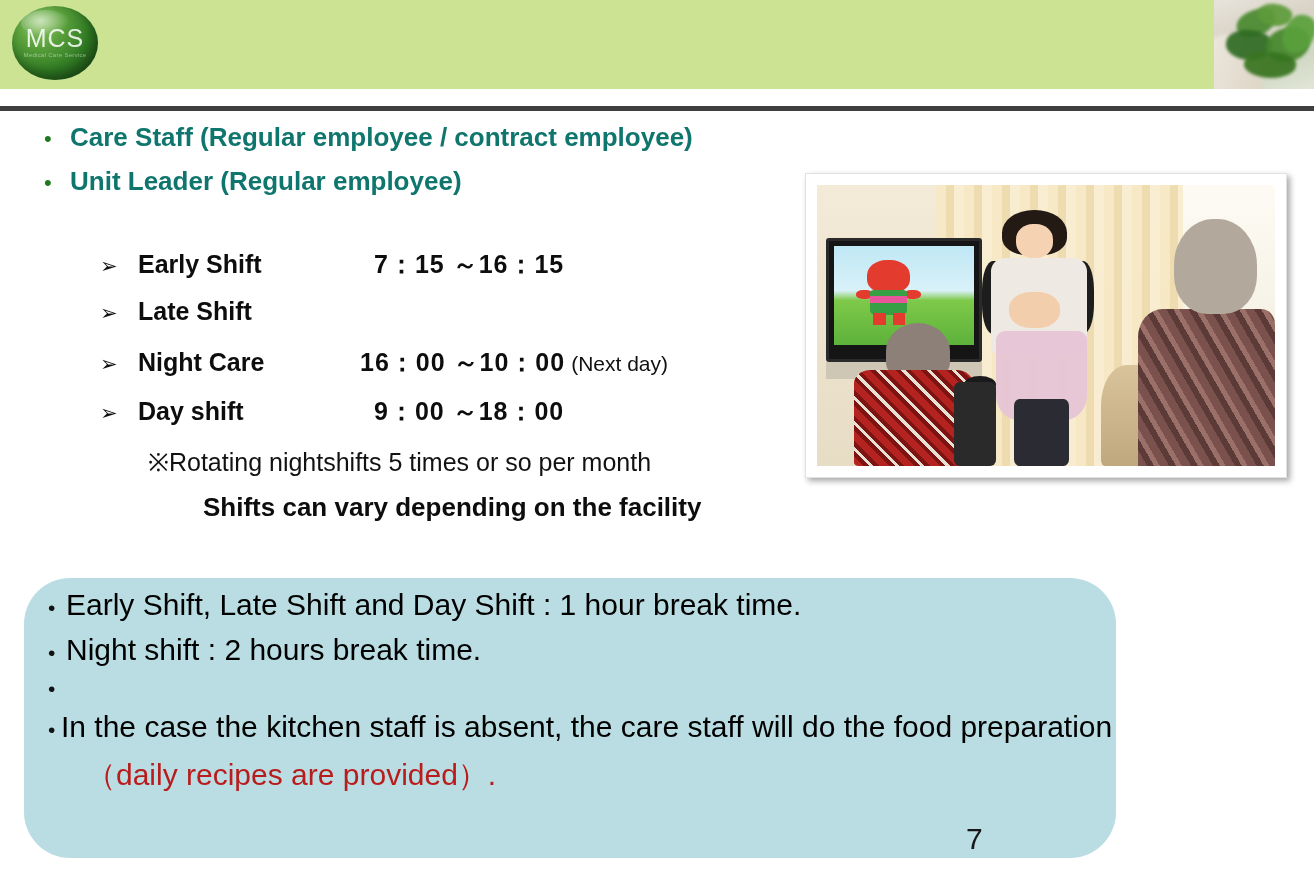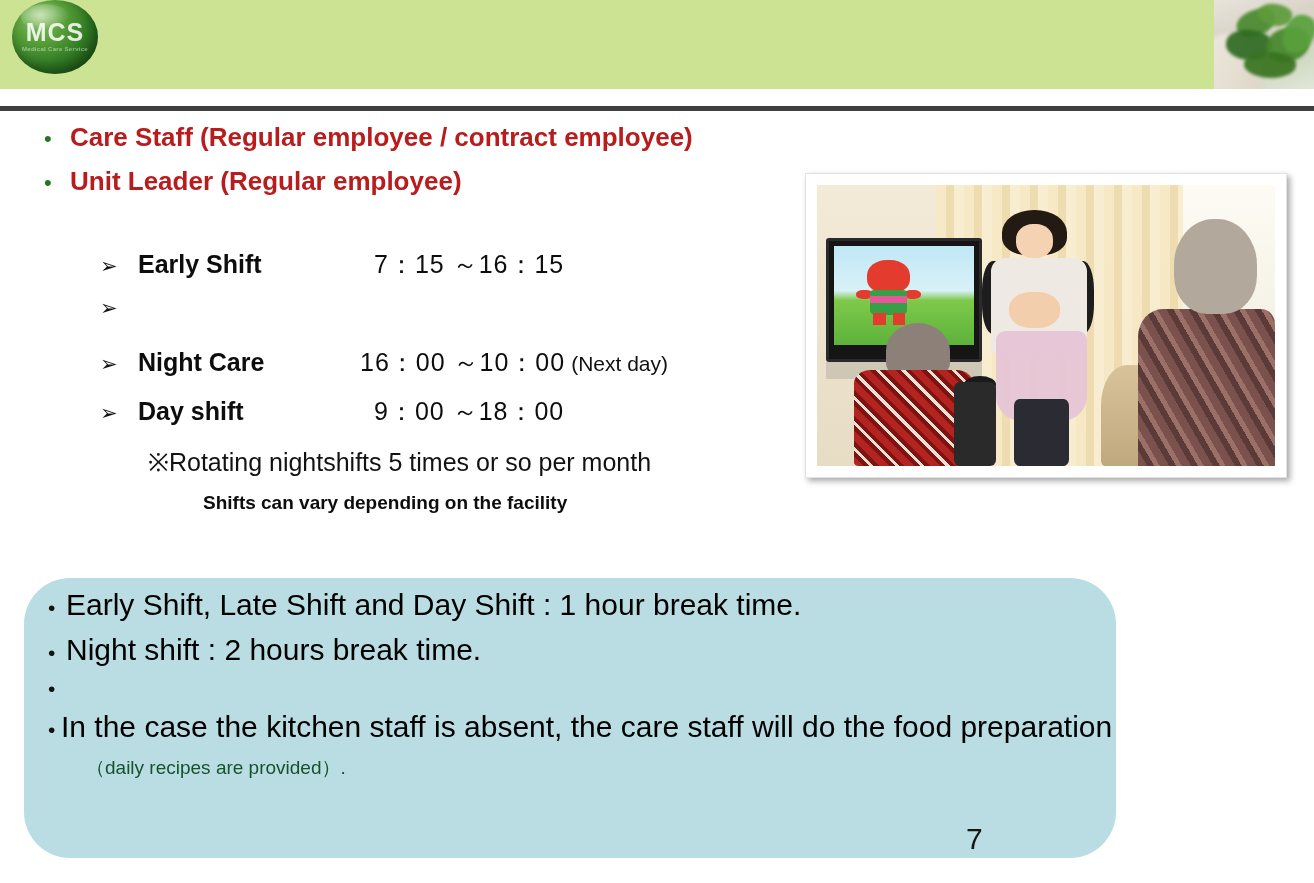--- a/index.html
+++ b/index.html
@@ -47,22 +47,22 @@
   .header-photo .l6 { left: 70px; top: 14px; width: 30px; height: 40px; background:#59a03c; transform: rotate(22deg);}
   .header-photo .bowl {
     position:absolute; left:-12px; top:34px; width:60px; height:64px;
     background: linear-gradient(110deg,#efe9df,#ddd5c6);
     border-radius: 40% 0 0 30%;
     filter: blur(2px);
   }
 
   .logo {
     position: absolute;
-    left: 12px; top: 0;
-    width: 86px; height: 74px; font-weight: bold;
+    left: 12px; top: 6px;
+    width: 86px; height: 74px;
   }
   .logo-sphere {
     position: absolute;
     left: 0; top: 0;
     width: 86px; height: 74px;
     border-radius: 50%;
     background: radial-gradient(ellipse at 32% 24%, #8fc46a 0%, #5ba23c 28%, #2f7a23 62%, #1d5417 100%);
     box-shadow: inset -4px -6px 12px rgba(0,0,0,.35);
     overflow: hidden;
   }
@@ -128,21 +128,21 @@
     width: 34px;
     flex: 0 0 34px;
     color: #1f7a1f;
     font-size: 22px;
     line-height: 1;
     text-align: left;
     padding-left: 8px;
     box-sizing: border-box;
   }
   .mb-text {
-    color: #b91c1c;
+    color: #0f766e;
     font-weight: bold;
     font-size: 26px;
     font-family: "Liberation Sans", sans-serif;
     white-space: nowrap;
   }
 
   
   .shifts {
     position: absolute;
     left: 100px; top: 248px;
@@ -161,21 +161,21 @@
   }
   .sr-label {
     flex: 0 0 222px;
     font-size: 25px;
     font-weight: bold;
     color: #0d0d0d;
     white-space: nowrap;
   }
   .sr-time {
     font-size: 25px;
-    font-weight: normal;
+    font-weight: bold;
     color: #0d0d0d;
     white-space: nowrap;
     letter-spacing: 1px;
   }
   .sr-time.pad { padding-left: 14px; }
   .sr-note {
     font-size: 21px;
     font-weight: normal;
     color: #111;
     letter-spacing: 0;
@@ -186,21 +186,21 @@
     position: absolute;
     left: 148px; top: 444px;
     font-size: 25px;
     color: #121212;
     white-space: nowrap;
     font-family: "Liberation Sans", sans-serif;
   }
   .note-vary {
     position: absolute;
     left: 203px; top: 492px;
-    font-size: 19px;
+    font-size: 26px;
     font-weight: bold;
     color: #0d0d0d;
     white-space: nowrap;
     font-family: "Liberation Sans", sans-serif;
   }
 
   
   .photo-frame {
     position: absolute;
     left: 805px; top: 173px;
@@ -373,22 +373,22 @@
     color: #121212;
   }
   .ti-dot.tight { flex: 0 0 13px; }
   .ti-text {
     font-size: 30px;
     color: #000000;
     font-family: Liberation Sans, sans-serif;
     white-space: nowrap;
   }
   .ti-cont {
-    font-size: 19px;
-    color: #14532d;
+    font-size: 30px;
+    color: #b91c1c;
     padding-left: 38px;
     white-space: nowrap;
   }
   .page-number {
     position: absolute;
     left: 966px; top: 822px;
     font-size: 30px;
     color: #161616;
     font-family: "Liberation Sans", sans-serif;
   }
@@ -429,20 +429,21 @@
 </div>
 
 <div class="shifts">
   <div class="shift-row">
     <span class="sr-arrow">➢</span>
     <span class="sr-label">Early Shift</span>
     <span class="sr-time pad">7：15 ～16：15</span>
   </div>
   <div class="shift-row">
     <span class="sr-arrow">➢</span>
+    <span class="sr-label">Late Shift</span>
   </div>
   <div class="shift-row">
     <span class="sr-arrow">➢</span>
     <span class="sr-label">Night Care</span>
     <span class="sr-time">16：00 ～10：00</span>
     <span class="sr-note">(Next day)</span>
   </div>
   <div class="shift-row">
     <span class="sr-arrow">➢</span>
     <span class="sr-label">Day shift</span>

